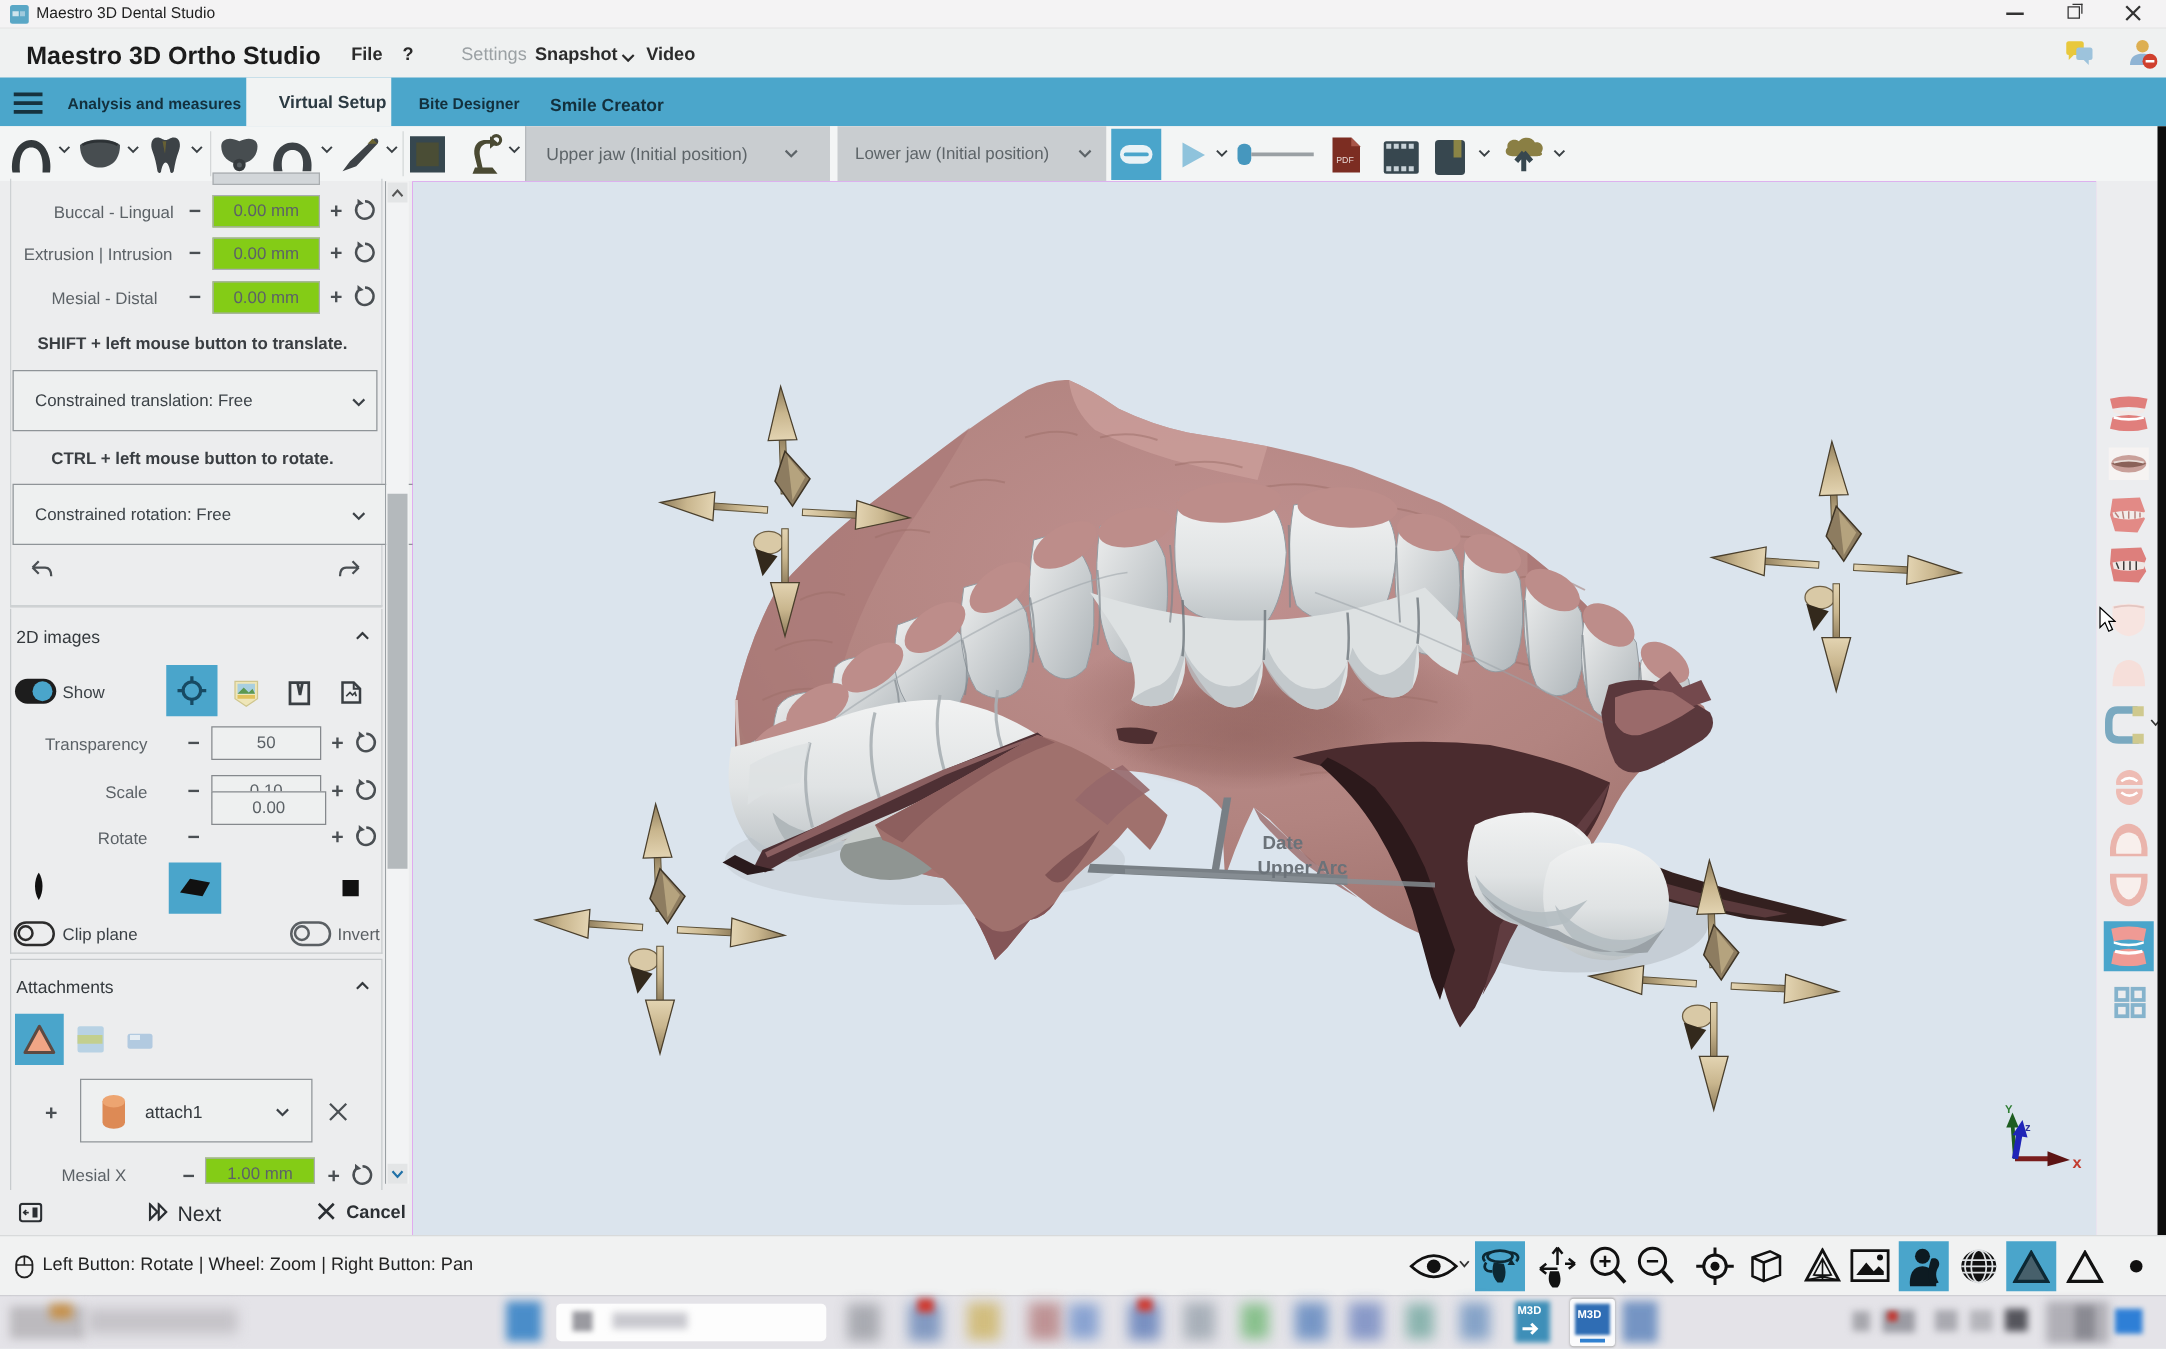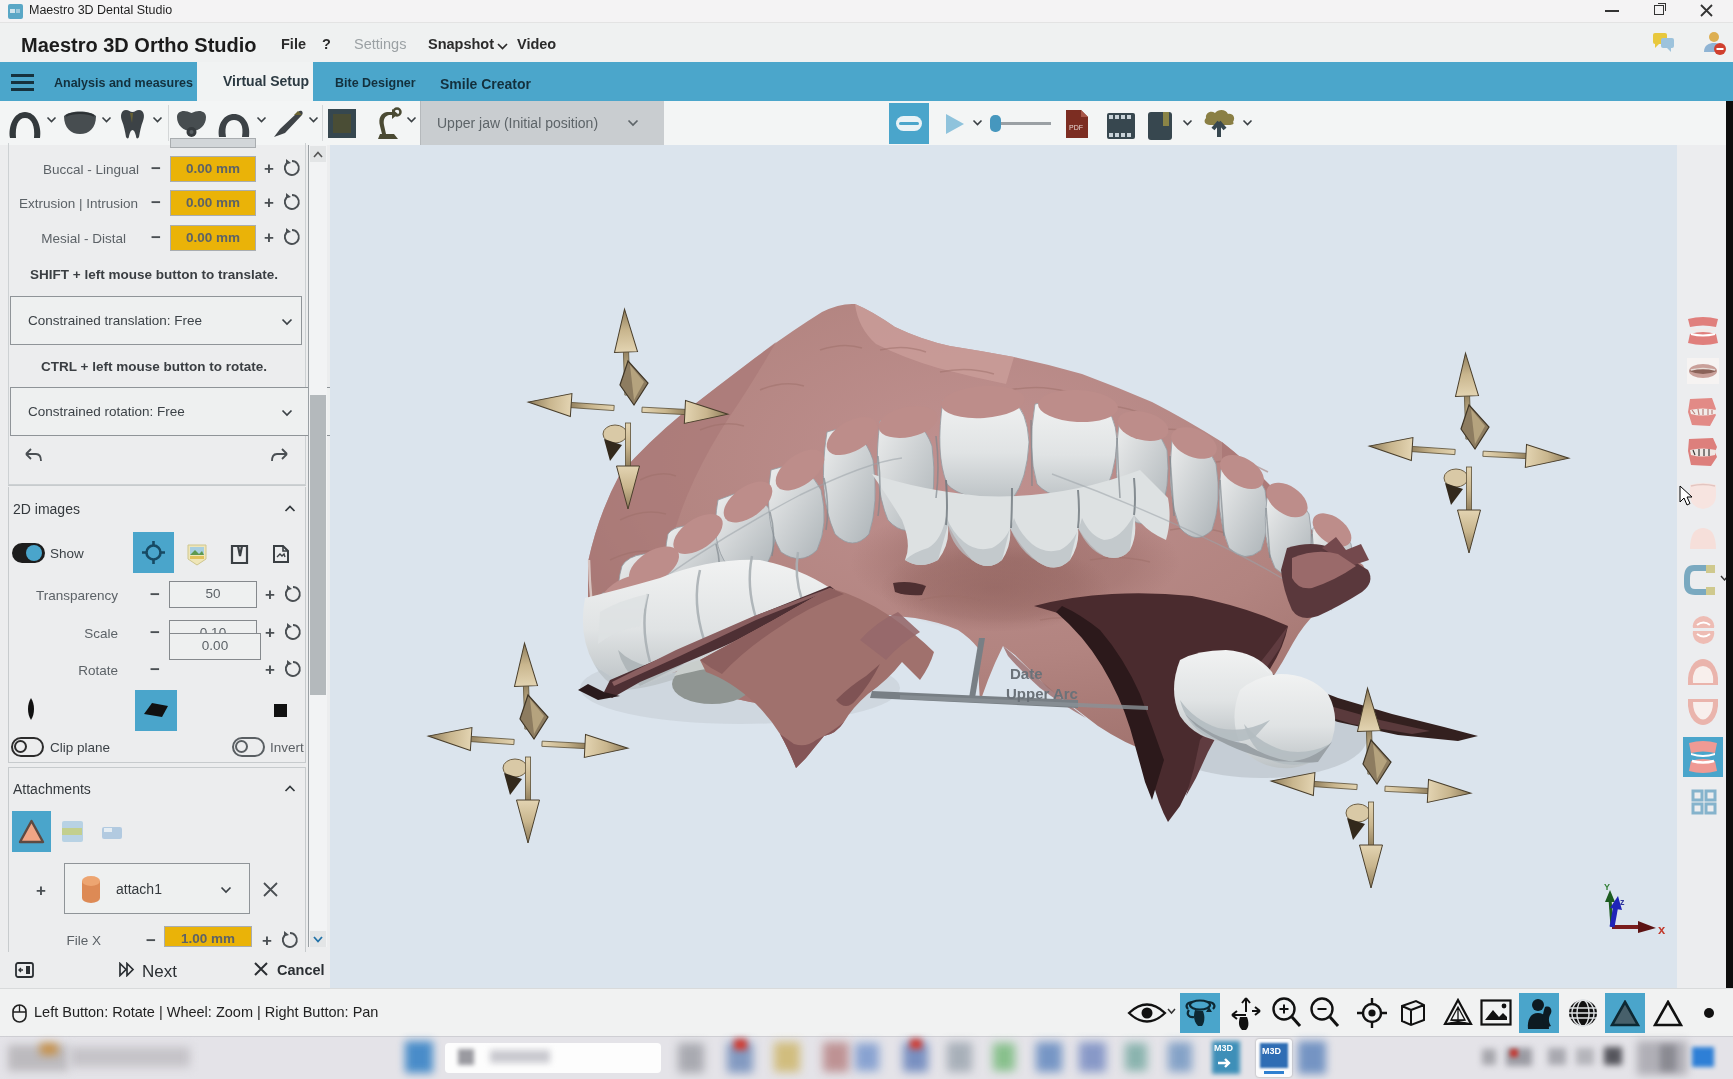--- a/index.html
+++ b/index.html
@@ -15,21 +15,21 @@
 #content { left:0; top:145px; width:1733px; height:843px; background:#ecedee; }
 #viewport { left:330px; top:145px; width:1347px; height:843px; background:#d946ef; }
 #rightbar { left:1677px; top:145px; width:49px; height:843px; background:#ecedef; }
 #blackstrip { left:1726px; top:101px; width:7px; height:935px; background:#0d0d0d; }
 #statusbar { left:0; top:988px; width:1733px; height:48px; background:#f1f2f2; border-top:1px solid #d8dadb; }
 #taskbar { left:0; top:1036px; width:1733px; height:43px; background:#e4e3e8; border-top:1px solid #cfcfd4; }
 
 #leftpanel { left:0; top:145px; width:330px; height:843px; background:#ecedee; }
 .lbl { position:absolute; color:#5c6267; font-size:13.5px; white-space:nowrap; }
 .inp { position:absolute; border:1px solid #a9adb0; text-align:center; color:#5c6267; font-size:13.5px; line-height:24px; }
-.inp.gray { background:#eab308;font-weight:bold; }
+.inp.gray { background:#84cc16; }
 .inp.white { background:#eef0f0; }
 .pm { position:absolute; color:#4a4f53; font-size:17px; font-weight:bold; }
 .reset { position:absolute; }
 .ddbox { position:absolute; border:1px solid #8f9498; background:#eef0f0; color:#3c4247; font-size:13.5px; }
 .sectionline { position:absolute; left:8px; width:298px; border-top:1px solid #c7cbcd; }
 .sechdr { position:absolute; color:#34393d; font-size:14px; }
 .bluebtn { position:absolute; background:#4aa5cb; }
 .togglelabel { position:absolute; color:#3c4247; font-size:13.5px; }
 </style>
 </head>
@@ -44,21 +44,21 @@
   <div class="abs" style="left:1654px;top:5px;width:10px;height:10px;border:1.6px solid #333;"></div>
   <div class="abs" style="left:1658px;top:3px;width:8px;height:8px;border-top:1.6px solid #333;border-right:1.6px solid #333;"></div>
   <svg class="abs" style="left:1700px;top:4px;" width="13" height="13" viewBox="0 0 13 13">
       <path d="M1 1 L12 12 M12 1 L1 12" stroke="#333" stroke-width="1.8"></path>
     </svg>
 </div>
 <div id="menubar" class="abs">
   <div class="abs" style="left:21px;top:11px;font-size:20px;font-weight:bold;color:#1c1c1c;">Maestro 3D Ortho Studio</div>
   <div class="abs" style="left:281px;top:13px;font-size:14.5px;font-weight:bold;color:#2b2b2b;">File</div>
   <div class="abs" style="left:322px;top:13px;font-size:14.5px;font-weight:bold;color:#2b2b2b;">?</div>
-  <div class="abs" style="left:354px;top:13px;font-size:14.5px;color:#9ba1a4;">Settings</div>
+  <div class="abs" style="left:369px;top:13px;font-size:14.5px;color:#9ba1a4;">Settings</div>
   <div class="abs" style="left:428px;top:13px;font-size:14.5px;font-weight:bold;color:#2b2b2b;">Snapshot</div>
   <svg class="abs" style="left:497px;top:20px;" width="11" height="7" viewBox="0 0 11 7">
       <path d="M1 1 L5.5 5.5 L10 1" stroke="#2b2b2b" stroke-width="1.7" fill="none"></path>
     </svg>
   <div class="abs" style="left:517px;top:13px;font-size:14.5px;font-weight:bold;color:#2b2b2b;">Video</div>
   <svg class="abs" style="left:1652px;top:9px;" width="24" height="22" viewBox="0 0 24 22">
     <rect x="1" y="1" width="14" height="11" rx="2" fill="#e8c83d"></rect>
     <path d="M3 12 L3 16 L7 12 Z" fill="#e8c83d"></path>
     <rect x="9" y="6" width="13" height="10" rx="2" fill="#9dc3dc"></rect>
     <path d="M19 16 L19 20 L15 16 Z" fill="#9dc3dc"></path>
@@ -133,20 +133,26 @@
       <path d="M1.5 1.5 L5.5 5.5 L9.5 1.5" stroke="#3a4044" stroke-width="1.6" fill="none"></path>
     </svg>
 
   <div class="abs" style="left:420px;top:0;width:244px;height:44px;background:#c9cdd0;border-left:1px solid #b5b9bc;">
     <div class="abs" style="left:16px;top:14px;font-size:14px;color:#5d6468;">Upper jaw (Initial position)</div>
     <svg class="abs" style="left:206px;top:18px;" width="12" height="8" viewBox="0 0 12 8">
         <path d="M1.5 1.5 L6 6 L10.5 1.5" stroke="#5d6468" stroke-width="1.7" fill="none"></path>
       </svg>
   </div>
   <div class="abs" style="left:664px;top:0;width:6px;height:44px;background:#f3f5f5;"></div>
+  <div class="abs" style="left:670px;top:0;width:215px;height:44px;background:#c9cdd0;">
+    <div class="abs" style="left:14px;top:14px;font-size:13.5px;color:#5d6468;">Lower jaw (Initial position)</div>
+    <svg class="abs" style="left:192px;top:18px;" width="12" height="8" viewBox="0 0 12 8">
+        <path d="M1.5 1.5 L6 6 L10.5 1.5" stroke="#5d6468" stroke-width="1.7" fill="none"></path>
+      </svg>
+  </div>
   <div class="abs" style="left:889px;top:2px;width:40px;height:41px;background:#4aa5cb;">
     <svg class="abs" style="left:6px;top:12px;" width="28" height="17" viewBox="0 0 28 17">
       <rect x="1" y="1" width="26" height="15" rx="7.5" fill="#e9f2f6"></rect>
       <rect x="4" y="7" width="20" height="3" rx="1.5" fill="#4aa5cb"></rect>
     </svg>
   </div>
   <svg class="abs" style="left:941px;top:112px;" width="0" height="0"></svg>
   <svg class="abs" style="left:942px;top:11px;" width="24" height="24" viewBox="0 0 24 24">
       <path d="M4 2 L22 12 L4 22 Z" fill="#8fc3dc"></path>
     </svg>
@@ -342,21 +348,21 @@
     </svg>
     <div class="abs" style="left:51px;top:17px;font-size:14px;color:#34393d;">attach1</div>
     <svg class="abs" style="left:155px;top:22px;" width="12" height="8" viewBox="0 0 12 8">
         <path d="M1.5 1.5 L6 6 L10.5 1.5" stroke="#3c4247" stroke-width="1.7" fill="none"></path>
       </svg>
   </div>
   <svg class="abs" style="left:262px;top:736px;" width="17" height="17" viewBox="0 0 17 17">
       <path d="M2 2 L15 15 M15 2 L2 15" stroke="#4a4f53" stroke-width="1.8"></path>
     </svg>
 
-  <div class="lbl" style="left:0;top:788px;width:101px;text-align:right;">File X</div>
+  <div class="lbl" style="left:0;top:788px;width:101px;text-align:right;">Mesial X</div>
   <div class="pm" style="left:146px;top:786px;">−</div>
   <div class="inp gray" style="left:164px;top:781px;width:88px;height:21px;">1.00 mm</div>
   <div class="pm" style="left:262px;top:786px;">+</div>
   <svg class="reset" style="left:281px;top:786px;" width="18" height="18" viewBox="0 0 18 18">
       <path d="M9 2 A7 7 0 1 1 3.5 4.5" stroke="#4a4f53" stroke-width="2" fill="none"></path>
       <path d="M3 0 L3 5.5 L8 4 Z" fill="#4a4f53"></path>
     </svg>
 
   <div class="abs" style="left:308px;top:0;width:1px;height:802px;background:#9aa0a4;"></div>
   <div class="abs" style="left:309px;top:0;width:18px;height:802px;background:#f2f3f4;"></div>

